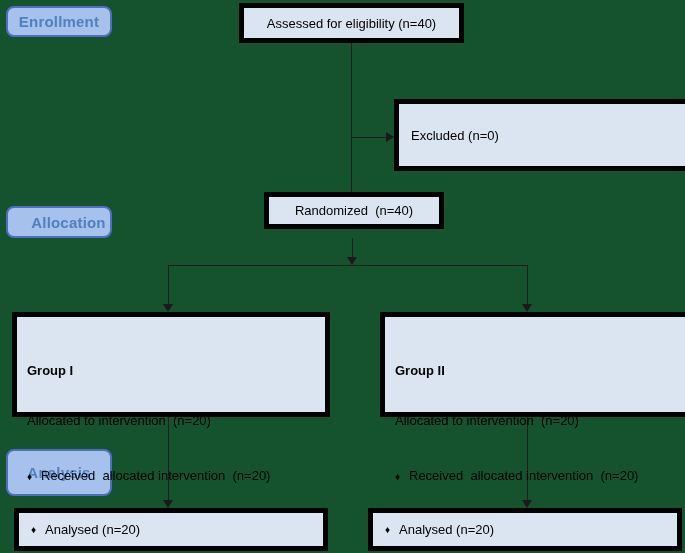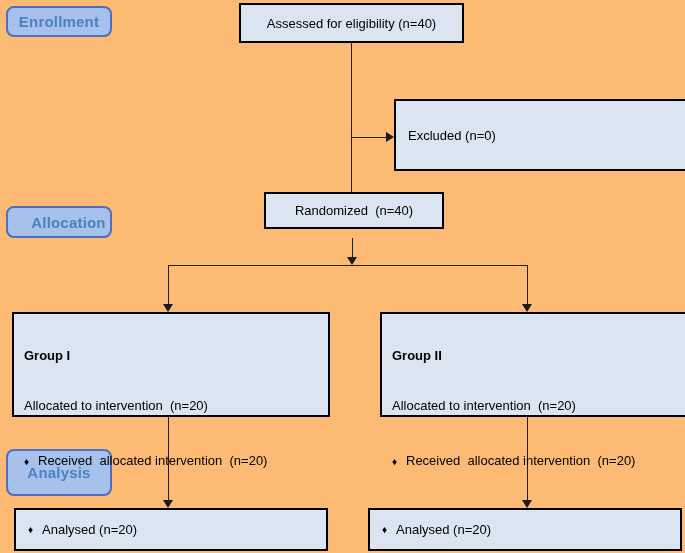--- a/index.html
+++ b/index.html
@@ -1,20 +1,20 @@
 <!DOCTYPE html>
 <html><head>
 <meta charset="utf-8">
 <style>
   html, body { margin: 0; padding: 0; background: #ffffff; }
   #stage {
     position: relative;
     width: 685px;
     height: 553px;
-    background: #fdba74;
+    background: #14532d;
     font-family: "Liberation Sans", sans-serif;
     overflow: hidden;
   }
   
   .stage-label {
     position: absolute;
     box-sizing: border-box;
     background: #a6c1ec;
     border: 2px solid #4f6ec0;
     border-radius: 8px;
@@ -24,37 +24,37 @@
     display: flex;
     align-items: center;
     justify-content: center;
     letter-spacing: 0.2px;
   }
   
   .flowbox {
     position: absolute;
     box-sizing: border-box;
     background: #dbe5f1;
-    border: 2px solid #000000;
+    border: 5px solid #000000;
     color: #000000;
     font-size: 13px;
     white-space: pre-wrap;
   }
   .flowbox.center {
     display: flex;
     align-items: center;
     justify-content: center;
     text-align: center;
   }
   .flowbox.leftmid {
     display: flex;
     align-items: center;
     padding-left: 12px;
   }
-  .groupbox { padding: 2px 10px 0 10px; }
+  .groupbox { padding: 14px 10px 0 10px; }
   .groupbox .gtitle { font-weight: bold; line-height: 20px; }
   .groupbox .gline  { line-height: 20px; }
   .bullet-row {
     display: flex;
     align-items: baseline;
     line-height: 20px;
     margin-top: 5px;
     white-space: pre-wrap;
   }
   .bullet-glyph {

